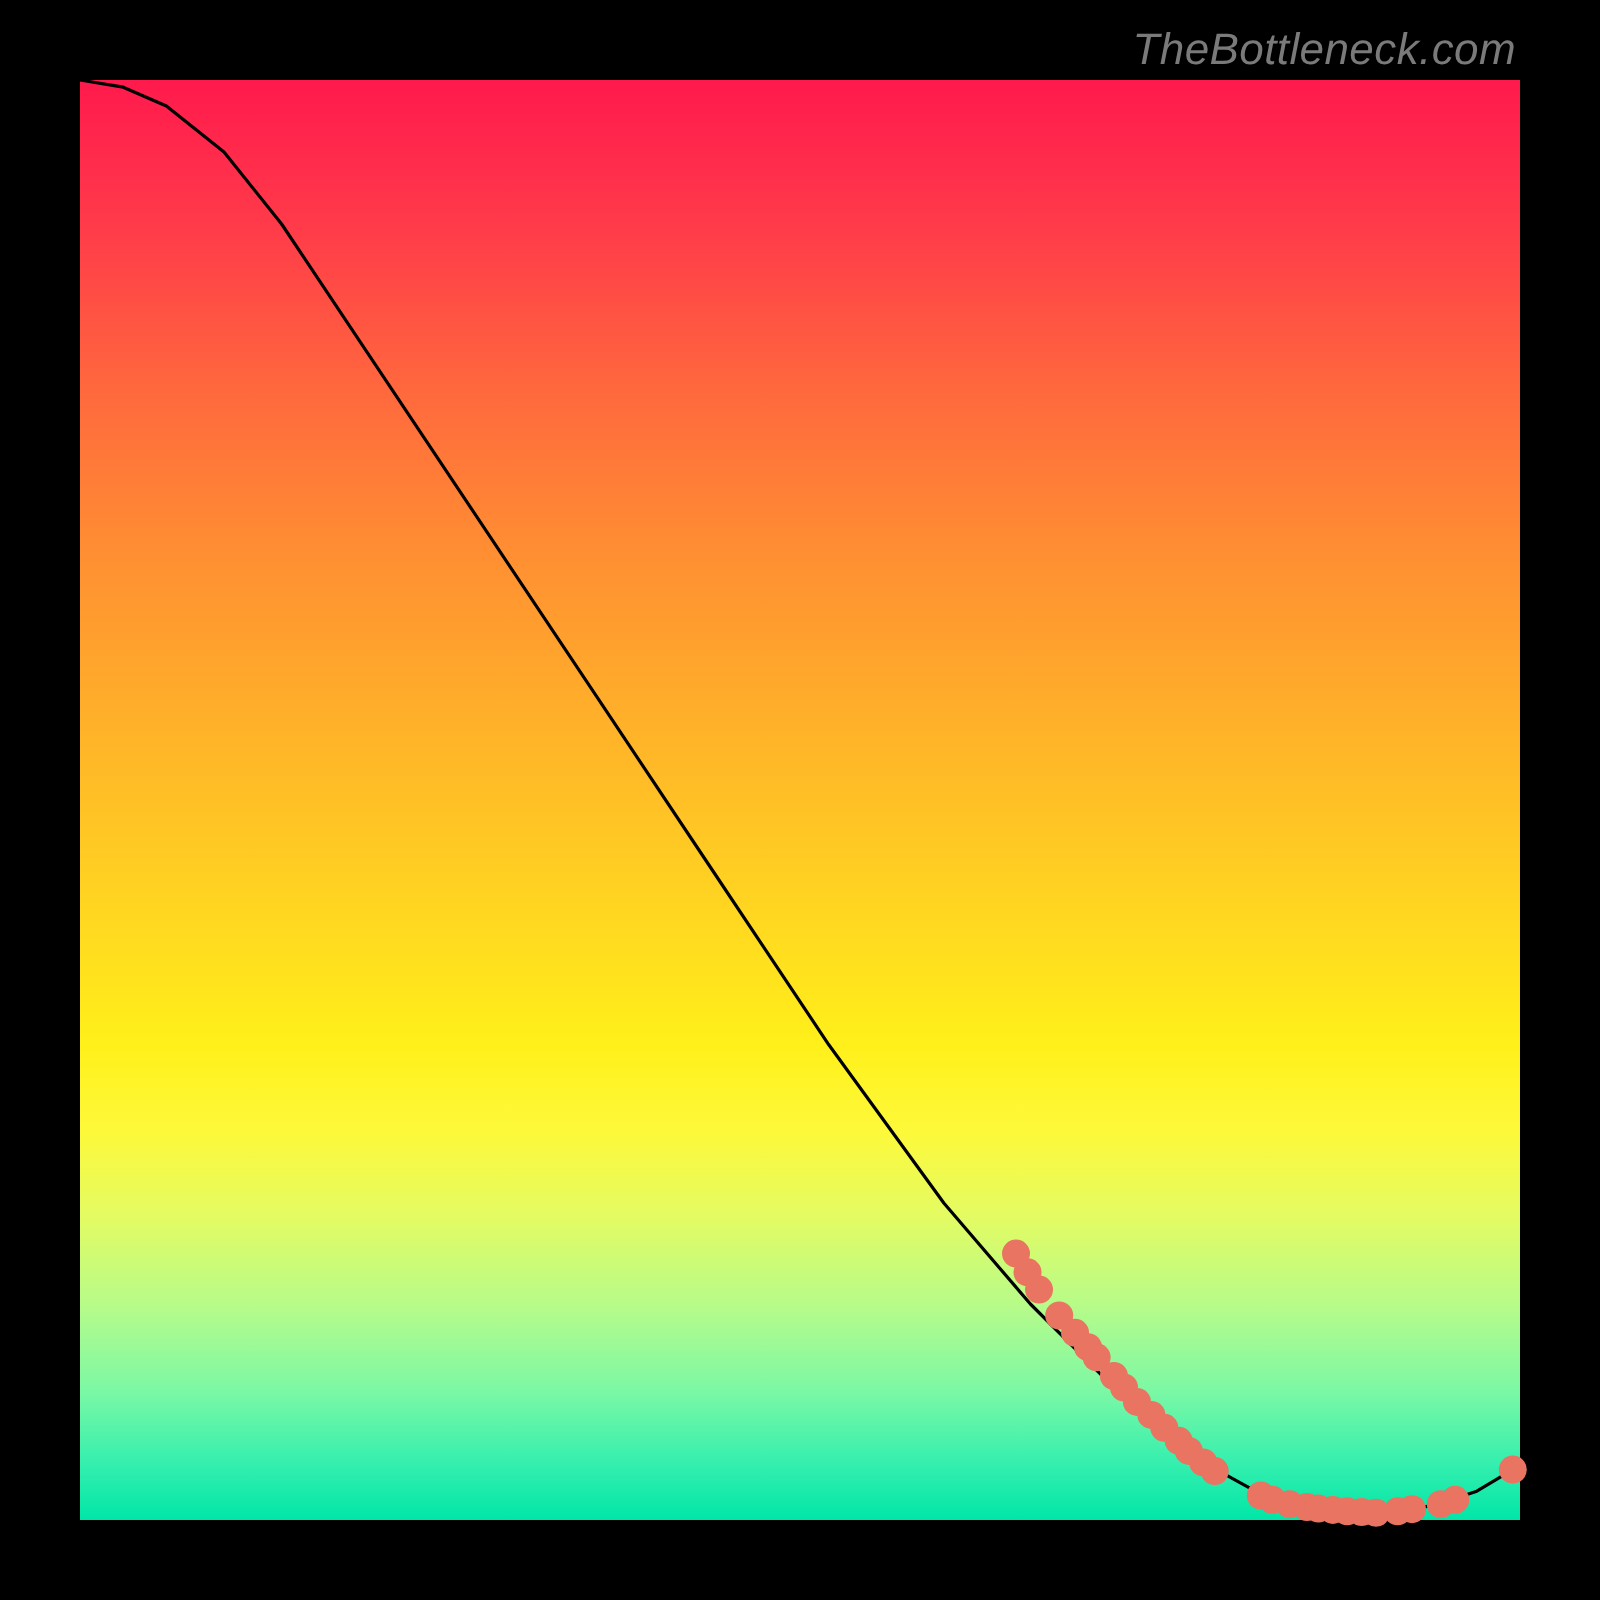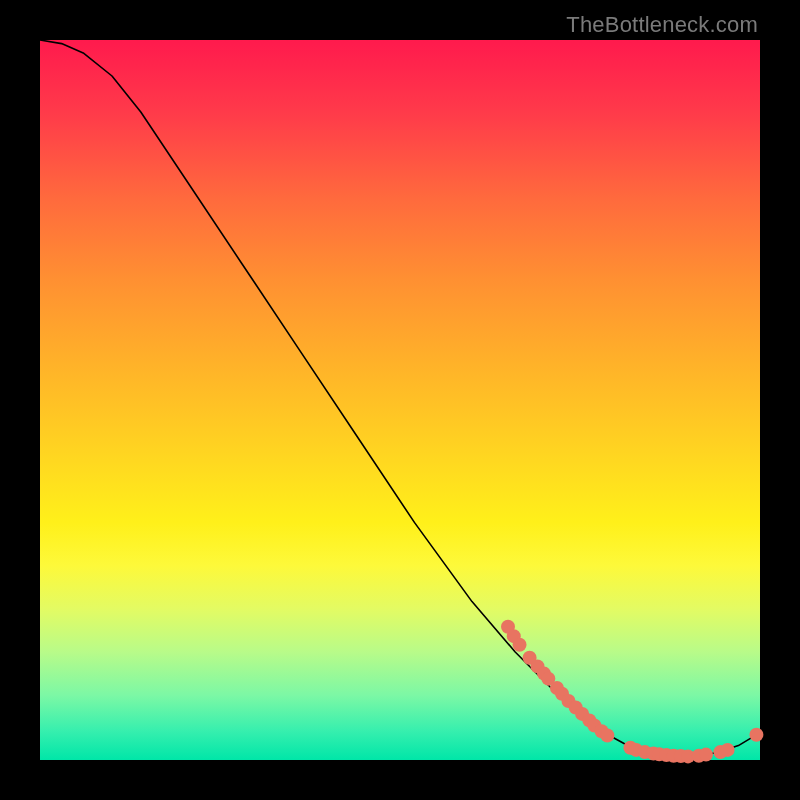--- a/index.html
+++ b/index.html
@@ -8,20 +8,21 @@
     width: 800px;
     height: 800px;
     background: #000;
     font-family: Arial, Helvetica, sans-serif;
     overflow: hidden;
   }
   .frame {
     position: relative;
     width: 800px;
     height: 800px;
+    font-style: italic;
   }
   .plot-area {
     position: absolute;
     left: 40px;
     top: 40px;
     width: 720px;
     height: 720px;
     background: linear-gradient(to bottom,
       #ff1a4d 0%,
       #ff3a4a 10%,

